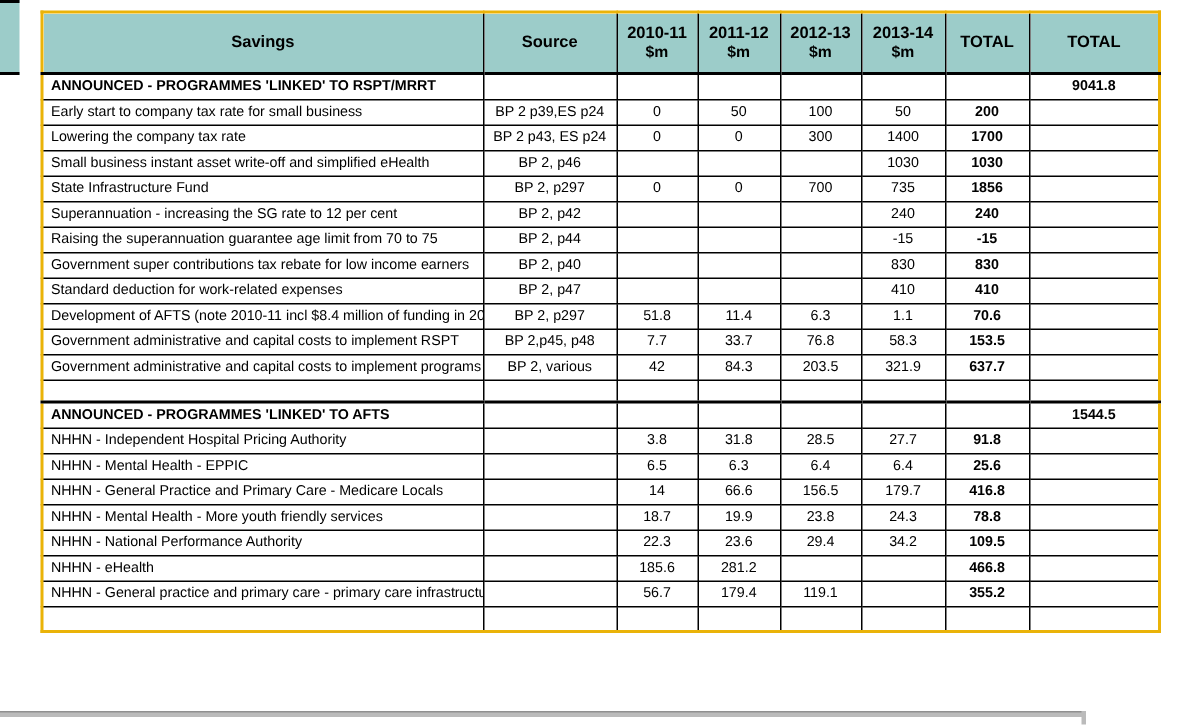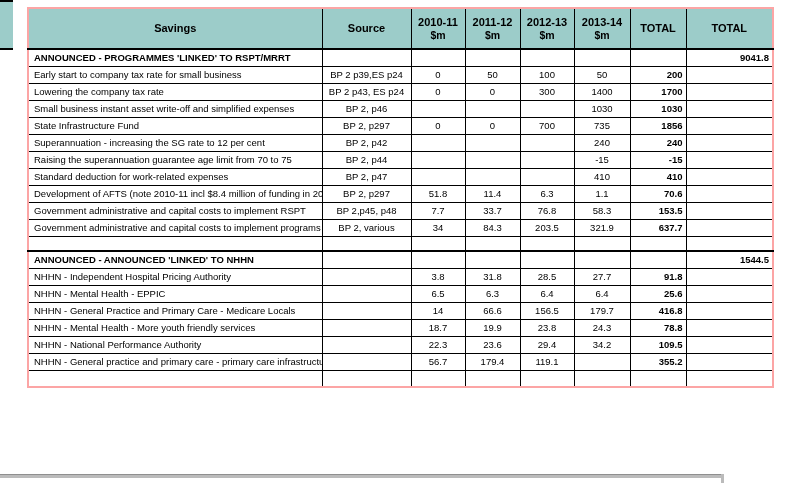--- a/index.html
+++ b/index.html
@@ -17,21 +17,21 @@
   .left-frag {
     position:absolute; left:0; top:0; width:13px; height:50px;
     background:#9CCCC9;
     border-top:2px solid #000; border-bottom:2px solid #000;
   }
 
   table.savings {
     position:absolute; left:27px; top:7px;
     width:745px;
     border-collapse:collapse; table-layout:fixed;
-    border:2px solid #fca5a5;
+    border:2px solid #eab308;
   }
   th, td {
     border:1px solid #000;
     overflow:hidden;
     vertical-align:middle;
   }
   thead th {
     background:#9CCCC9;
     height:41px;
     font-size:11px; font-weight:bold;
@@ -42,21 +42,21 @@
   thead th .sub { font-size:10.5px; }
   tbody td {
     height:17px;
     font-size:9.5px;
     padding:1px 3px;
     white-space:nowrap;
     background:#fff;
   }
   td.c-savings { text-align:left; padding-left:5px; }
   td.c-source, td.c-num, td.c-total, td.c-grand { text-align:center; }
-  td.c-total, td.c-grand { font-weight:bold;text-align:right; }
+  td.c-total, td.c-grand { font-weight:bold; }
   tr.section td { font-weight:bold; border-top:2px solid #000; font-size:9.5px; }
   tr.spacer td { height:15px; }
   tr.spacer-end td { height:17px; }
 
   
   .bottom-bar {
     position:absolute; left:0; top:474px; width:724px; height:4px;
     background:#BBBBBB; border-top:1px solid #8F8F8F;
   }
   .bottom-bar-stub {
@@ -139,21 +139,21 @@
           <td class="c-savings">Lowering the company tax rate</td>
           <td class="c-source">BP 2 p43, ES p24</td>
           <td class="c-num">0</td>
           <td class="c-num">0</td>
           <td class="c-num">300</td>
           <td class="c-num">1400</td>
           <td class="c-total">1700</td>
           <td class="c-grand"></td>
         </tr>
         <tr class="data">
-          <td class="c-savings">Small business instant asset write-off and simplified expenses</td>
+          <td class="c-savings">Small business instant asset write-off and simplified eHealth</td>
           <td class="c-source">BP 2, p46</td>
           <td class="c-num"></td>
           <td class="c-num"></td>
           <td class="c-num"></td>
           <td class="c-num">1030</td>
           <td class="c-total">1030</td>
           <td class="c-grand"></td>
         </tr>
         <tr class="data">
           <td class="c-savings">State Infrastructure Fund</td>
@@ -176,20 +176,30 @@
           <td class="c-grand"></td>
         </tr>
         <tr class="data">
           <td class="c-savings">Raising the superannuation guarantee age limit from 70 to 75</td>
           <td class="c-source">BP 2, p44</td>
           <td class="c-num"></td>
           <td class="c-num"></td>
           <td class="c-num"></td>
           <td class="c-num">-15</td>
           <td class="c-total">-15</td>
+          <td class="c-grand"></td>
+        </tr>
+        <tr class="data">
+          <td class="c-savings">Government super contributions tax rebate for low income earners</td>
+          <td class="c-source">BP 2, p40</td>
+          <td class="c-num"></td>
+          <td class="c-num"></td>
+          <td class="c-num"></td>
+          <td class="c-num">830</td>
+          <td class="c-total">830</td>
           <td class="c-grand"></td>
         </tr>
         <tr class="data">
           <td class="c-savings">Standard deduction for work-related expenses</td>
           <td class="c-source">BP 2, p47</td>
           <td class="c-num"></td>
           <td class="c-num"></td>
           <td class="c-num"></td>
           <td class="c-num">410</td>
           <td class="c-total">410</td>
@@ -211,39 +221,39 @@
           <td class="c-num">7.7</td>
           <td class="c-num">33.7</td>
           <td class="c-num">76.8</td>
           <td class="c-num">58.3</td>
           <td class="c-total">153.5</td>
           <td class="c-grand"></td>
         </tr>
         <tr class="data">
           <td class="c-savings">Government administrative and capital costs to implement programs</td>
           <td class="c-source">BP 2, various</td>
-          <td class="c-num">34</td>
+          <td class="c-num">42</td>
           <td class="c-num">84.3</td>
           <td class="c-num">203.5</td>
           <td class="c-num">321.9</td>
           <td class="c-total">637.7</td>
           <td class="c-grand"></td>
         </tr>
         <tr class="spacer">
           <td class="c-savings"></td>
           <td class="c-source"></td>
           <td class="c-num"></td>
           <td class="c-num"></td>
           <td class="c-num"></td>
           <td class="c-num"></td>
           <td class="c-total"></td>
           <td class="c-grand"></td>
         </tr>
         <tr class="section">
-          <td class="c-savings">ANNOUNCED - ANNOUNCED 'LINKED' TO NHHN</td>
+          <td class="c-savings">ANNOUNCED - PROGRAMMES 'LINKED' TO AFTS</td>
           <td class="c-source"></td>
           <td class="c-num"></td>
           <td class="c-num"></td>
           <td class="c-num"></td>
           <td class="c-num"></td>
           <td class="c-total"></td>
           <td class="c-grand">1544.5</td>
         </tr>
         <tr class="data">
           <td class="c-savings">NHHN - Independent Hospital Pricing Authority</td>
@@ -289,20 +299,30 @@
           <td class="c-savings">NHHN - National Performance Authority</td>
           <td class="c-source"></td>
           <td class="c-num">22.3</td>
           <td class="c-num">23.6</td>
           <td class="c-num">29.4</td>
           <td class="c-num">34.2</td>
           <td class="c-total">109.5</td>
           <td class="c-grand"></td>
         </tr>
         <tr class="data">
+          <td class="c-savings">NHHN - eHealth</td>
+          <td class="c-source"></td>
+          <td class="c-num">185.6</td>
+          <td class="c-num">281.2</td>
+          <td class="c-num"></td>
+          <td class="c-num"></td>
+          <td class="c-total">466.8</td>
+          <td class="c-grand"></td>
+        </tr>
+        <tr class="data">
           <td class="c-savings">NHHN - General practice and primary care - primary care infrastructure</td>
           <td class="c-source"></td>
           <td class="c-num">56.7</td>
           <td class="c-num">179.4</td>
           <td class="c-num">119.1</td>
           <td class="c-num"></td>
           <td class="c-total">355.2</td>
           <td class="c-grand"></td>
         </tr>
         <tr class="spacer-end">

